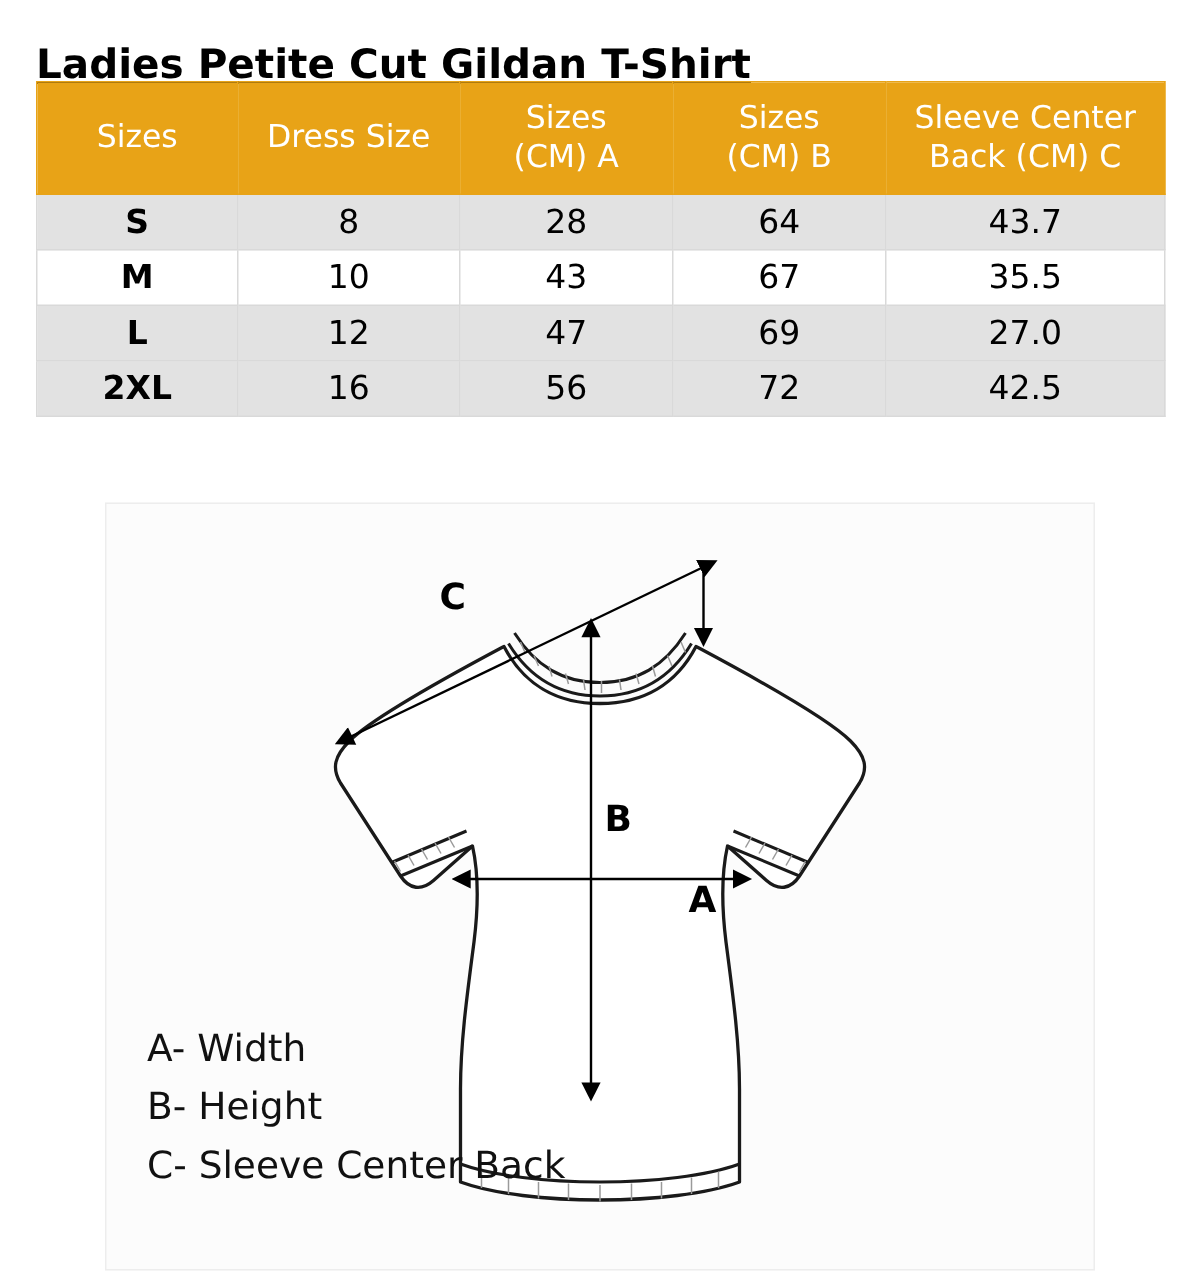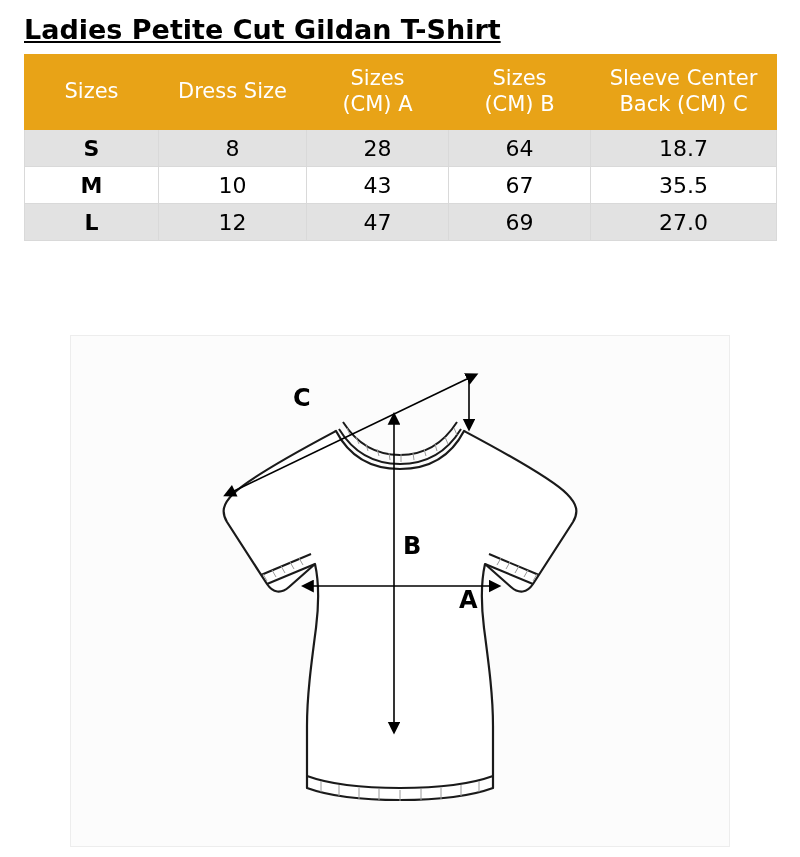--- a/index.html
+++ b/index.html
@@ -17,21 +17,21 @@
   }
   .page {
     width: 800px;
     height: 857px;
     position: relative;
     box-sizing: border-box;
   }
   .title {
     position: absolute;
     left: 24px;
-    top: 14px;
+    top: 28px;
     font-size: 27px;
     font-weight: bold;
     letter-spacing: 0px;
     color: #000;
     white-space: nowrap;
     text-decoration: underline;
   }
   table.size-table {
     position: absolute;
     left: 24px;
@@ -146,35 +146,42 @@
           <span class="two-line">Back (CM) C</span>
         </th>
       </tr>
     </thead>
     <tbody>
       <tr class="shade">
         <td class="size-label">S</td>
         <td>8</td>
         <td>28</td>
         <td>64</td>
-        <td>18.7</td>
+        <td>43.7</td>
       </tr>
       <tr class="plain">
         <td class="size-label">M</td>
         <td>10</td>
         <td>43</td>
         <td>67</td>
         <td>35.5</td>
       </tr>
       <tr class="shade">
         <td class="size-label">L</td>
         <td>12</td>
         <td>47</td>
         <td>69</td>
         <td>27.0</td>
+      </tr>
+      <tr class="shade">
+        <td class="size-label">2XL</td>
+        <td>16</td>
+        <td>56</td>
+        <td>72</td>
+        <td>42.5</td>
       </tr>
     </tbody>
   </table>
 
   <div class="diagram-wrap">
     <svg width="658" height="510" viewBox="0 0 658 510" xmlns="http://www.w3.org/2000/svg">
 
       <g fill="#ffffff" stroke="#1a1a1a" stroke-width="2.2" stroke-linejoin="round" stroke-linecap="round">
         <path d="M265 95
                  C 250 103, 180 140, 162 158
@@ -271,14 +278,19 @@
       </g>
       <text x="332" y="218" font-family="DejaVu Sans, sans-serif" font-size="24" font-weight="bold" fill="#000">B</text>
 
       <g>
         <line x1="242" y1="250" x2="420" y2="250" stroke="#000" stroke-width="1.6" marker-start="url(#arrowStart)" marker-end="url(#arrowEnd)"></line>
       </g>
       <text x="388" y="272" font-family="DejaVu Sans, sans-serif" font-size="24" font-weight="bold" fill="#000">A</text>
     </svg>
   </div>
 
+  <div class="legend" style="left: 98px; top: 680px;">
+    <div>A- Width</div>
+    <div>B- Height</div>
+    <div>C- Sleeve Center Back</div>
+  </div>
 
 </div>
 
 </body></html>

